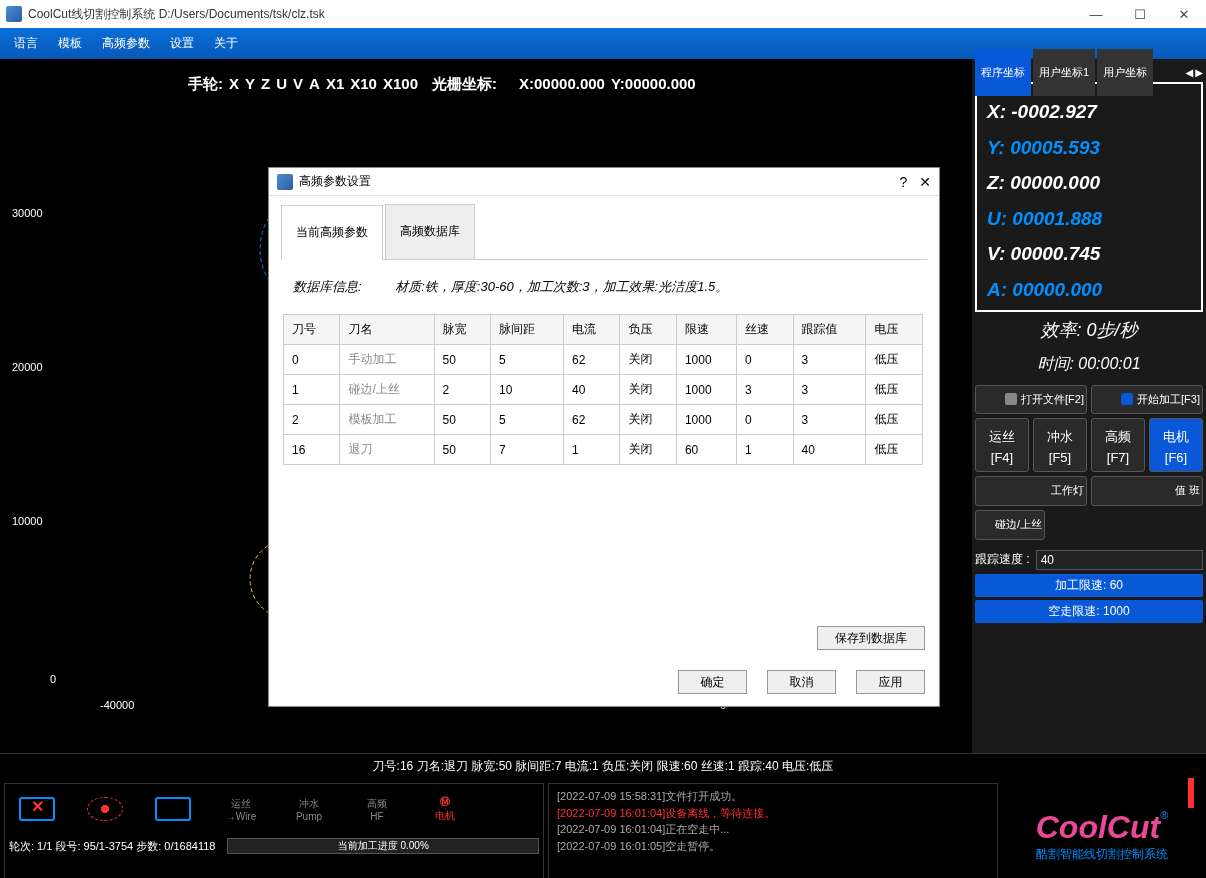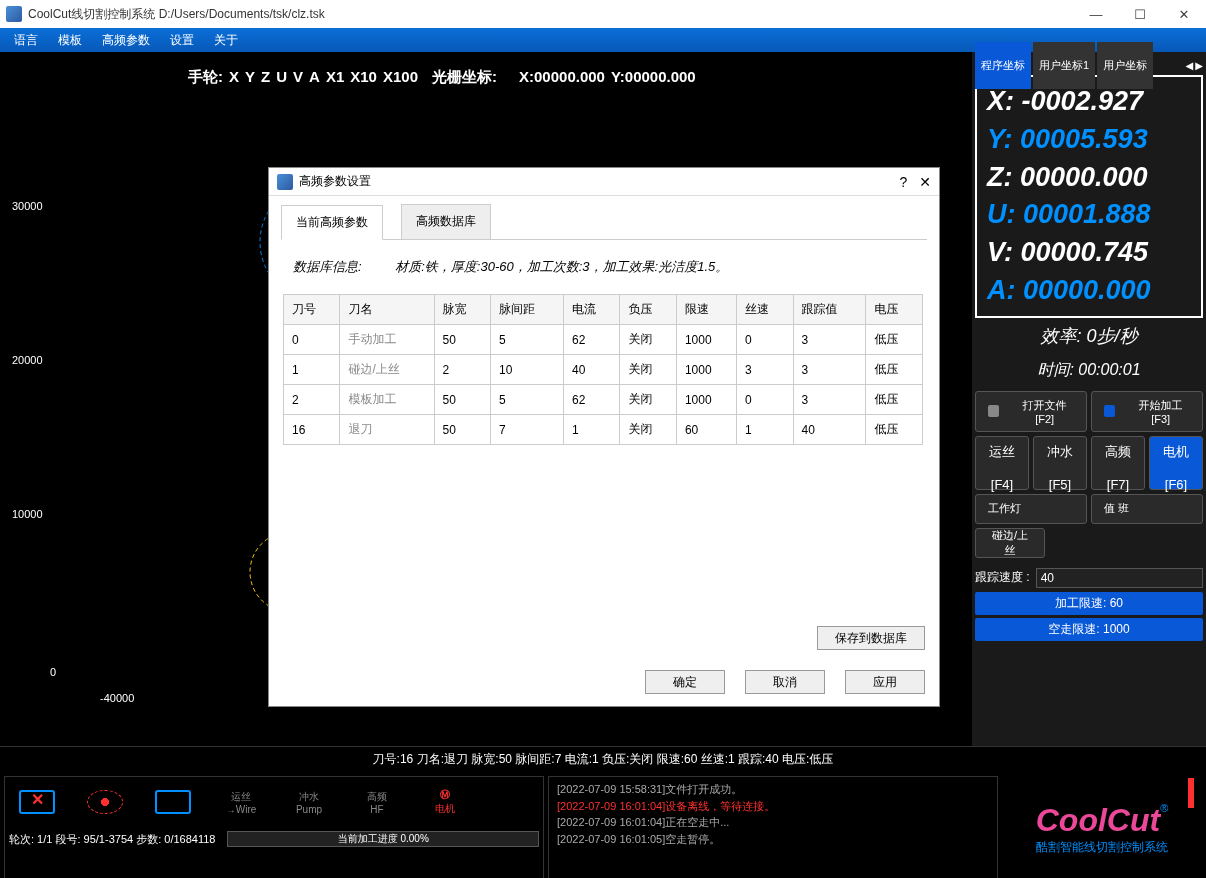--- a/index.html
+++ b/index.html
@@ -1,38 +1,38 @@
 <!DOCTYPE html>
 <html><head>
 <meta charset="utf-8">
 <style>
 * { box-sizing: border-box; margin: 0; padding: 0; font-family: "Microsoft YaHei", sans-serif; }
 body { background: #f0f0f0; width: 1206px; height: 878px; overflow: hidden; }
 .titlebar { height: 28px; background: #fff; display: flex; align-items: center; padding-left: 6px; font-size: 12px; color: #333; }
 .titlebar .icon { width: 16px; height: 16px; margin-right: 6px; background: linear-gradient(135deg,#4a90d9,#2c5aa0); border-radius: 2px; display: inline-block; }
 .titlebar .wincontrols { margin-left: auto; display: flex; }
 .titlebar .wincontrols div { width: 44px; height: 28px; display: flex; align-items: center; justify-content: center; font-size: 13px; color: #444; }
-.menubar { height: 24px; background: linear-gradient(#0a6fd8,#0858b8); display: flex; align-items: center; padding-left: 4px; }
+.menubar { height: 31px; background: linear-gradient(#0a6fd8,#0858b8); display: flex; align-items: center; padding-left: 4px; }
 .menubar div { color: #fff; font-size: 12px; padding: 0 10px; cursor: pointer; }
 .main { display: flex; height: 694px; background: #000000; }
 .canvas-area { flex: 1; background: #000; color: #fff; font-size: 13px; position: relative; padding: 8px; }
 .topinfo { display: flex; gap: 6px; font-weight: bold; font-size: 15px; margin: 8px 0; }
 .mechcoord { color: #00a8ff; font-size: 14px; font-weight: bold; margin: 6px 0 0 180px; }
 .axis-label { position: absolute; color: #fff; font-size: 11px; }
 .sidebar { width: 234px; background: #1a1a1a; padding: 3px; }
 .coord-tabs { display: flex; height: 20px; align-items: center; }
 .coord-tabs .tab { background: #333; color: #fff; font-size: 11px; padding: 16px 6px; margin-right: 2px; }
 .coord-tabs .tab.active { background: #0858d8; }
 .coord-tabs .arrows { margin-left: auto; color: #fff; display: flex; gap: 2px; font-size: 10px; }
 .coord-panel { border: 2px solid #fff; padding: 6px 10px; }
-.coord-panel .row { font-size: 27px; font-weight: bold; font-style: italic; color: #fff; line-height: 1.4; }
+.coord-panel .row { font-size: 19px; font-weight: bold; font-style: italic; color: #fff; line-height: 1.4; margin-top: 9px; }
 .coord-panel .row.accent { color: #0090ff; }
 .stat-row { text-align: center; font-size: 18px; font-style: italic; color: #fff; padding: 6px 0; }
 .btn-row { display: flex; gap: 4px; margin: 4px 0; }
-.sidebar-btn { flex: 1; background: #2a2a2a; border: 1px solid #555; border-radius: 3px; color: #fff; font-size: 11px; text-align: center; padding: 6px 12px; cursor: pointer; display: flex; align-items: center; justify-content: flex-start; gap: 16px; }
+.sidebar-btn { flex: 1; background: #2a2a2a; border: 1px solid #555; border-radius: 3px; color: #fff; font-size: 11px; text-align: center; padding: 6px 2px; cursor: pointer; display: flex; align-items: center; justify-content: flex-end; gap: 4px; }
 .sidebar-btn.tall { height: 54px; flex-direction: column; font-size: 13px; }
 .sidebar-btn.active { background: #0858d8; }
 .sidebar-btn .micon { width: 12px; height: 12px; background: #888; border-radius: 2px; }
 .slider-row { display: flex; align-items: center; gap: 6px; color: #fff; font-size: 12px; margin: 10px 0 4px; }
 .slider-row input { flex: 1; background: #222; border: 1px solid #555; color: #fff; padding: 2px 4px; font-size: 12px; }
 .long-btn { background: #0858d8; color: #fff; font-size: 12px; text-align: center; padding: 3px 0; border-radius: 2px; margin: 3px 0; cursor: pointer; }
 .statusbar { background: #000; color: #fff; font-size: 12px; padding: 4px 8px; text-align: center; border-top: 1px solid #333; }
 .bottom-strip { display: flex; background: #000; height: 114px; padding: 4px; gap: 4px; }
 .left-strip { width: 540px; border: 1px solid #333; padding: 4px; }
 .tool-icons { display: flex; gap: 20px; align-items: center; padding: 6px 4px; }
@@ -47,30 +47,30 @@
 .logo-panel { width: 200px; display: flex; flex-direction: column; align-items: center; justify-content: center; }
 .logo-panel .logo { font-size: 32px; font-weight: bold; font-style: italic; color: #ec4899; }
 .logo-panel .sub { font-size: 12px; color: #0090ff; }
 
 .dialog { position: absolute; left: 268px; top: 167px; width: 672px; height: 540px; background: #fff; border: 1px solid #888; box-shadow: 0 4px 16px rgba(0,0,0,.3); }
 .dialog-title { height: 28px; display: flex; align-items: center; padding: 0 8px; font-size: 12px; border-bottom: 1px solid #ddd; }
 .dialog-title .dicon { width: 16px; height: 16px; background: linear-gradient(135deg,#4a90d9,#2c5aa0); border-radius: 2px; margin-right: 6px; }
 .dialog-title .dclose { margin-left: auto; display: flex; gap: 12px; font-size: 14px; }
 .dialog-body { padding: 8px 12px; }
 .dtabs { display: flex; border-bottom: 1px solid #ccc; }
-.dtabs .dt { padding: 8px 14px; font-size: 12px; border: 1px solid #ccc; border-bottom: none; background: #eee; cursor: pointer; margin-right: 18px; }
+.dtabs .dt { padding: 18px 14px; font-size: 12px; border: 1px solid #ccc; border-bottom: none; background: #eee; cursor: pointer; margin-right: 2px; }
 .dtabs .dt.active { background: #fff; border-bottom: 1px solid #fff; position: relative; top: 1px; }
 .dinfo { font-size: 13px; padding: 18px 12px; font-style: italic; }
 .dtable { border: 1px solid #999; margin: 0 2px; width: 640px; border-collapse: collapse; font-size: 12px; }
 .dtable th, .dtable td { border: 1px solid #ccc; padding: 6px 8px; text-align: left; }
 .dtable th { background: #f5f5f5; font-weight: normal; }
 .dtable td.gray { color: #888; }
 .dialog-foot { position: absolute; bottom: 12px; right: 14px; display: flex; gap: 20px; }
 .dialog-foot.upper { bottom: 56px; }
-.dbtn { width: 80px; height: 24px; border: 1px solid #999; background: #efefef; font-size: 12px; cursor: pointer; }
+.dbtn { width: 69px; height: 24px; border: 1px solid #999; background: #efefef; font-size: 12px; cursor: pointer; }
 .dbtn.wide { width: 108px; }
 </style>
 </head>
 <body>
 
 <div class="titlebar">
   <span class="icon"></span>
   <span>CoolCut线切割控制系统 D:/Users/Documents/tsk/clz.tsk</span>
   <div class="wincontrols">
     <div>―</div>

